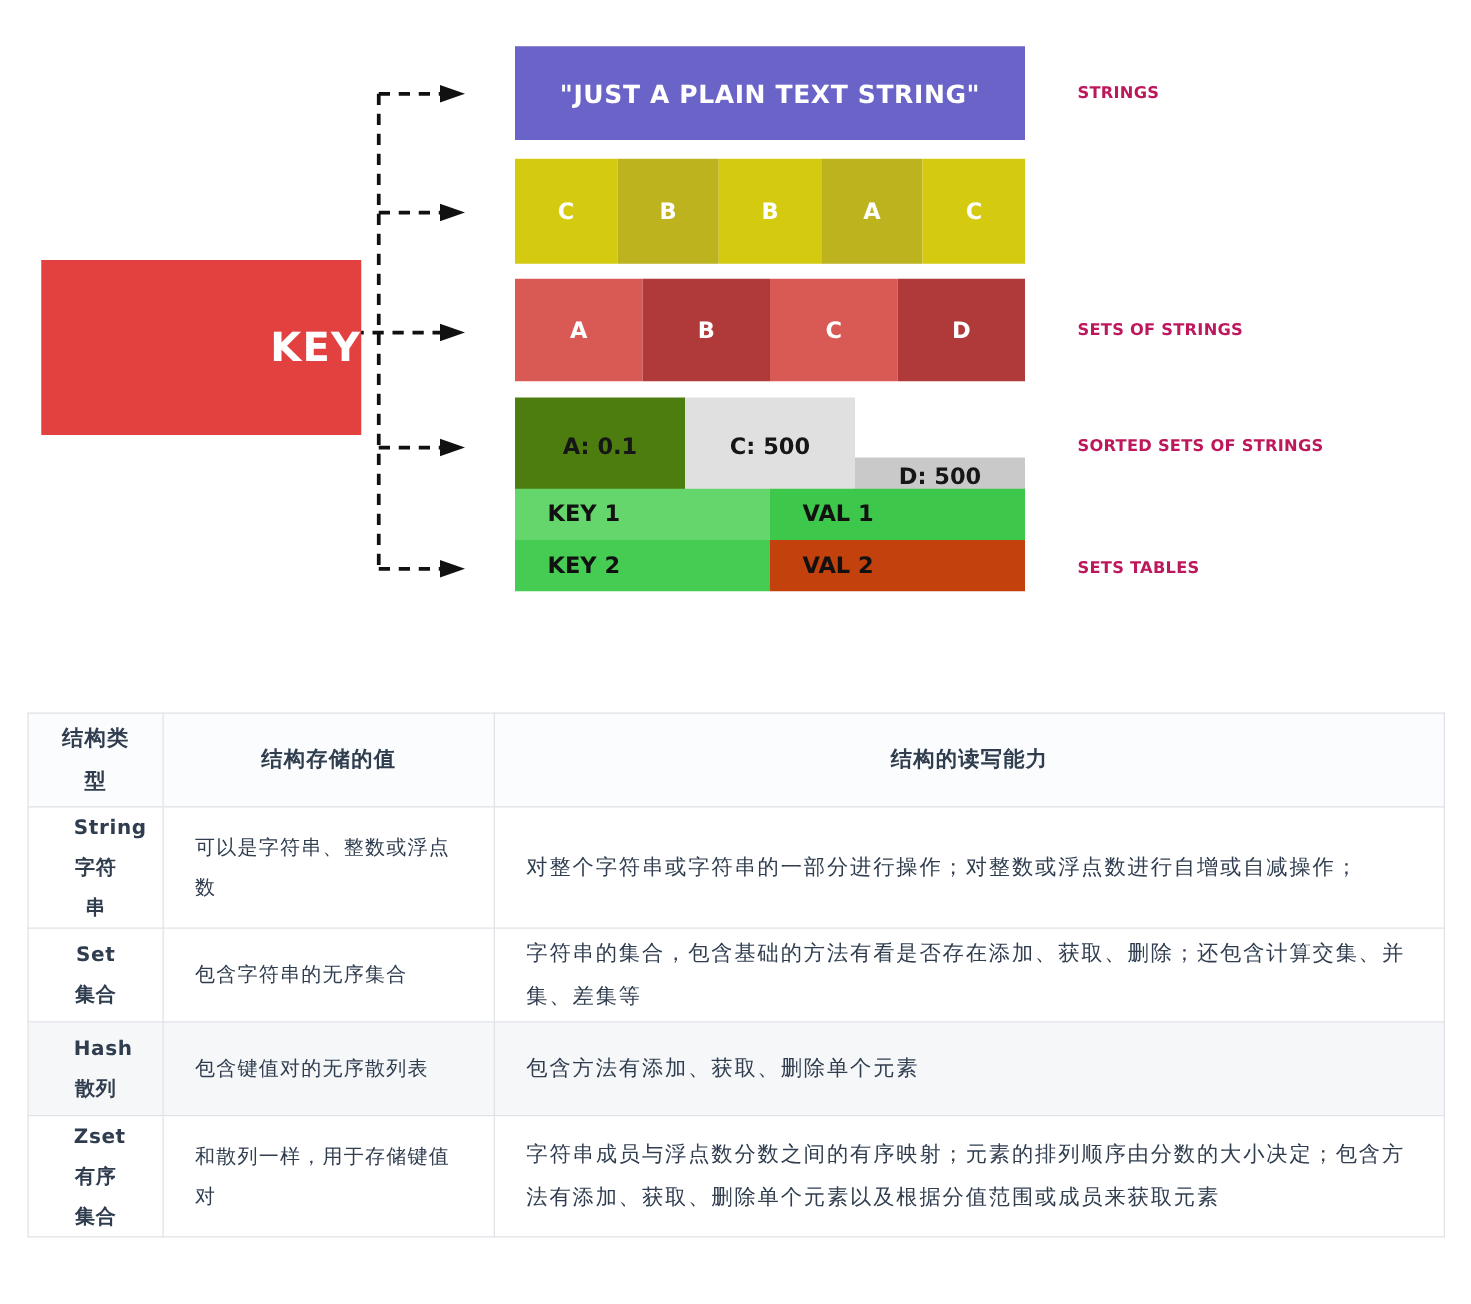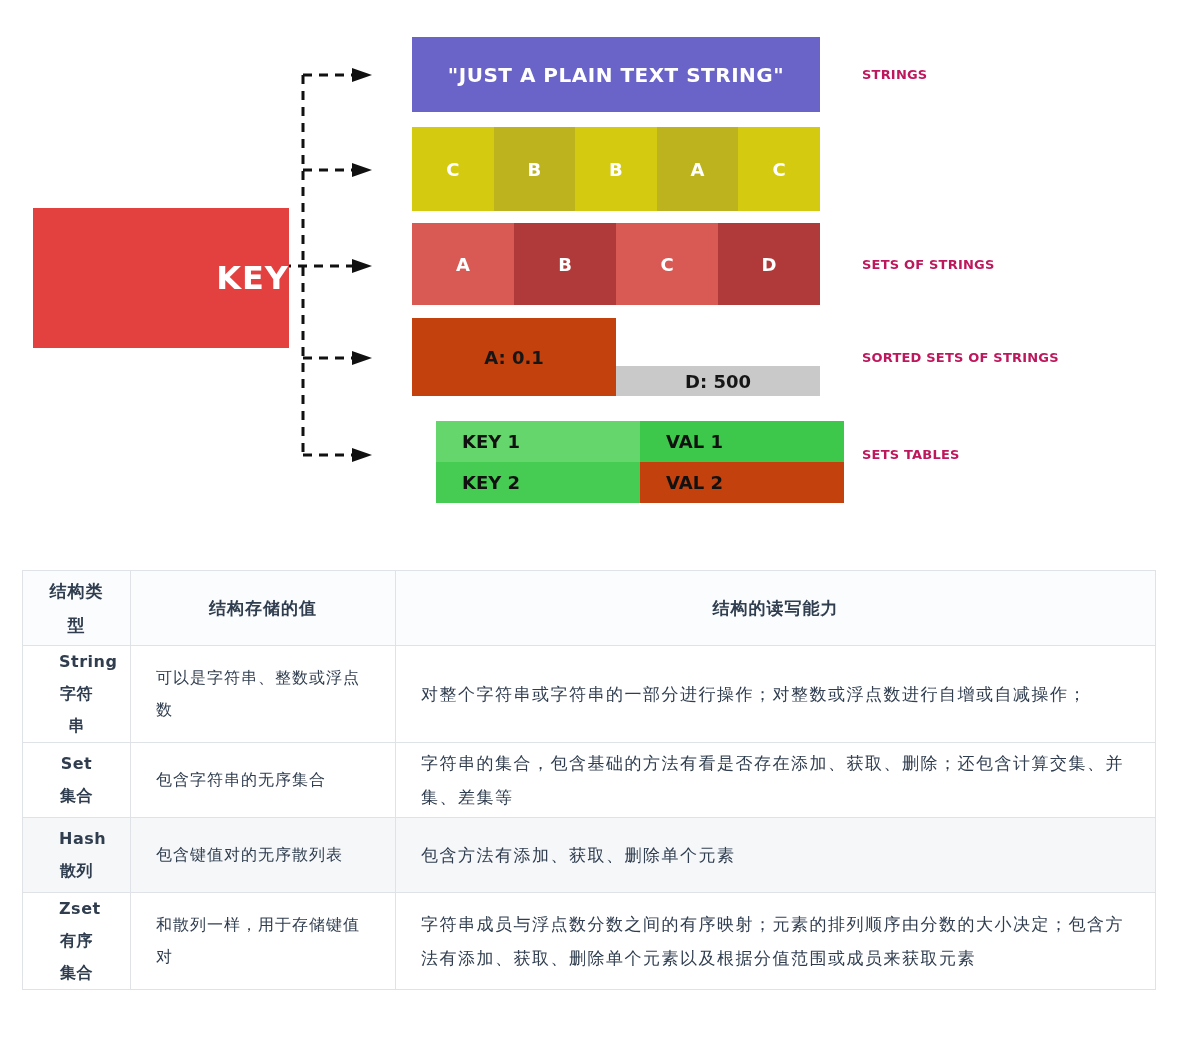--- a/index.html
+++ b/index.html
@@ -26,21 +26,21 @@
   .bar {
     position: absolute; left: 412px; width: 408px; display: flex;
   }
   .bar-strings   { top: 37px;  height: 75px; background: #6a63c8; align-items: center; justify-content: center; }
   .bar-strings .bar-text {
     color: #ffffff; font-weight: bold; font-size: 20px; letter-spacing: 0.5px;
   }
   .bar-lists     { top: 127px; height: 84px; }
   .bar-sets      { top: 223px; height: 82px; }
   .bar-zsets     { top: 318px; height: 78px; }
-  .bar-hash      { top: 421px; height: 82px; flex-wrap: wrap; margin-left: 24px; }
+  .bar-hash      { top: 391px; height: 82px; flex-wrap: wrap; }
 
   .cell {
     flex: 1 1 0; display: flex; align-items: center; justify-content: center;
     font-weight: bold; font-size: 18px;
   }
   .cell.white-text { color: #ffffff; }
   .cell.black-text { color: #161616; }
 
   .hash-cell {
     flex: 0 0 50%; height: 50%;
@@ -125,21 +125,22 @@
   </div>
 
   <div class="bar bar-sets">
     <div class="cell white-text" style="background-color: rgb(217, 90, 84);">A</div>
     <div class="cell white-text" style="background-color: rgb(176, 58, 58);">B</div>
     <div class="cell white-text" style="background-color: rgb(217, 90, 84);">C</div>
     <div class="cell white-text" style="background-color: rgb(176, 58, 58);">D</div>
   </div>
 
   <div class="bar bar-zsets">
-    <div class="cell black-text" style="background-color: #c2410c;">A: 0.1</div>
+    <div class="cell black-text" style="background-color: #4d7c0f;">A: 0.1</div>
+    <div class="cell black-text" style="background-color: rgb(224, 224, 224);">C: 500</div>
     <div class="cell black-text" style="background-color: rgb(201, 201, 201); margin-top: 48px;">D: 500</div>
   </div>
 
   <div class="bar bar-hash">
     <div class="hash-cell" style="background-color: rgb(100, 214, 108);">KEY 1</div>
     <div class="hash-cell" style="background-color: rgb(62, 200, 75);">VAL 1</div>
     <div class="hash-cell" style="background-color: rgb(70, 203, 83);">KEY 2</div>
     <div class="hash-cell" style="background-color: #c2410c;">VAL 2</div>
   </div>
 

